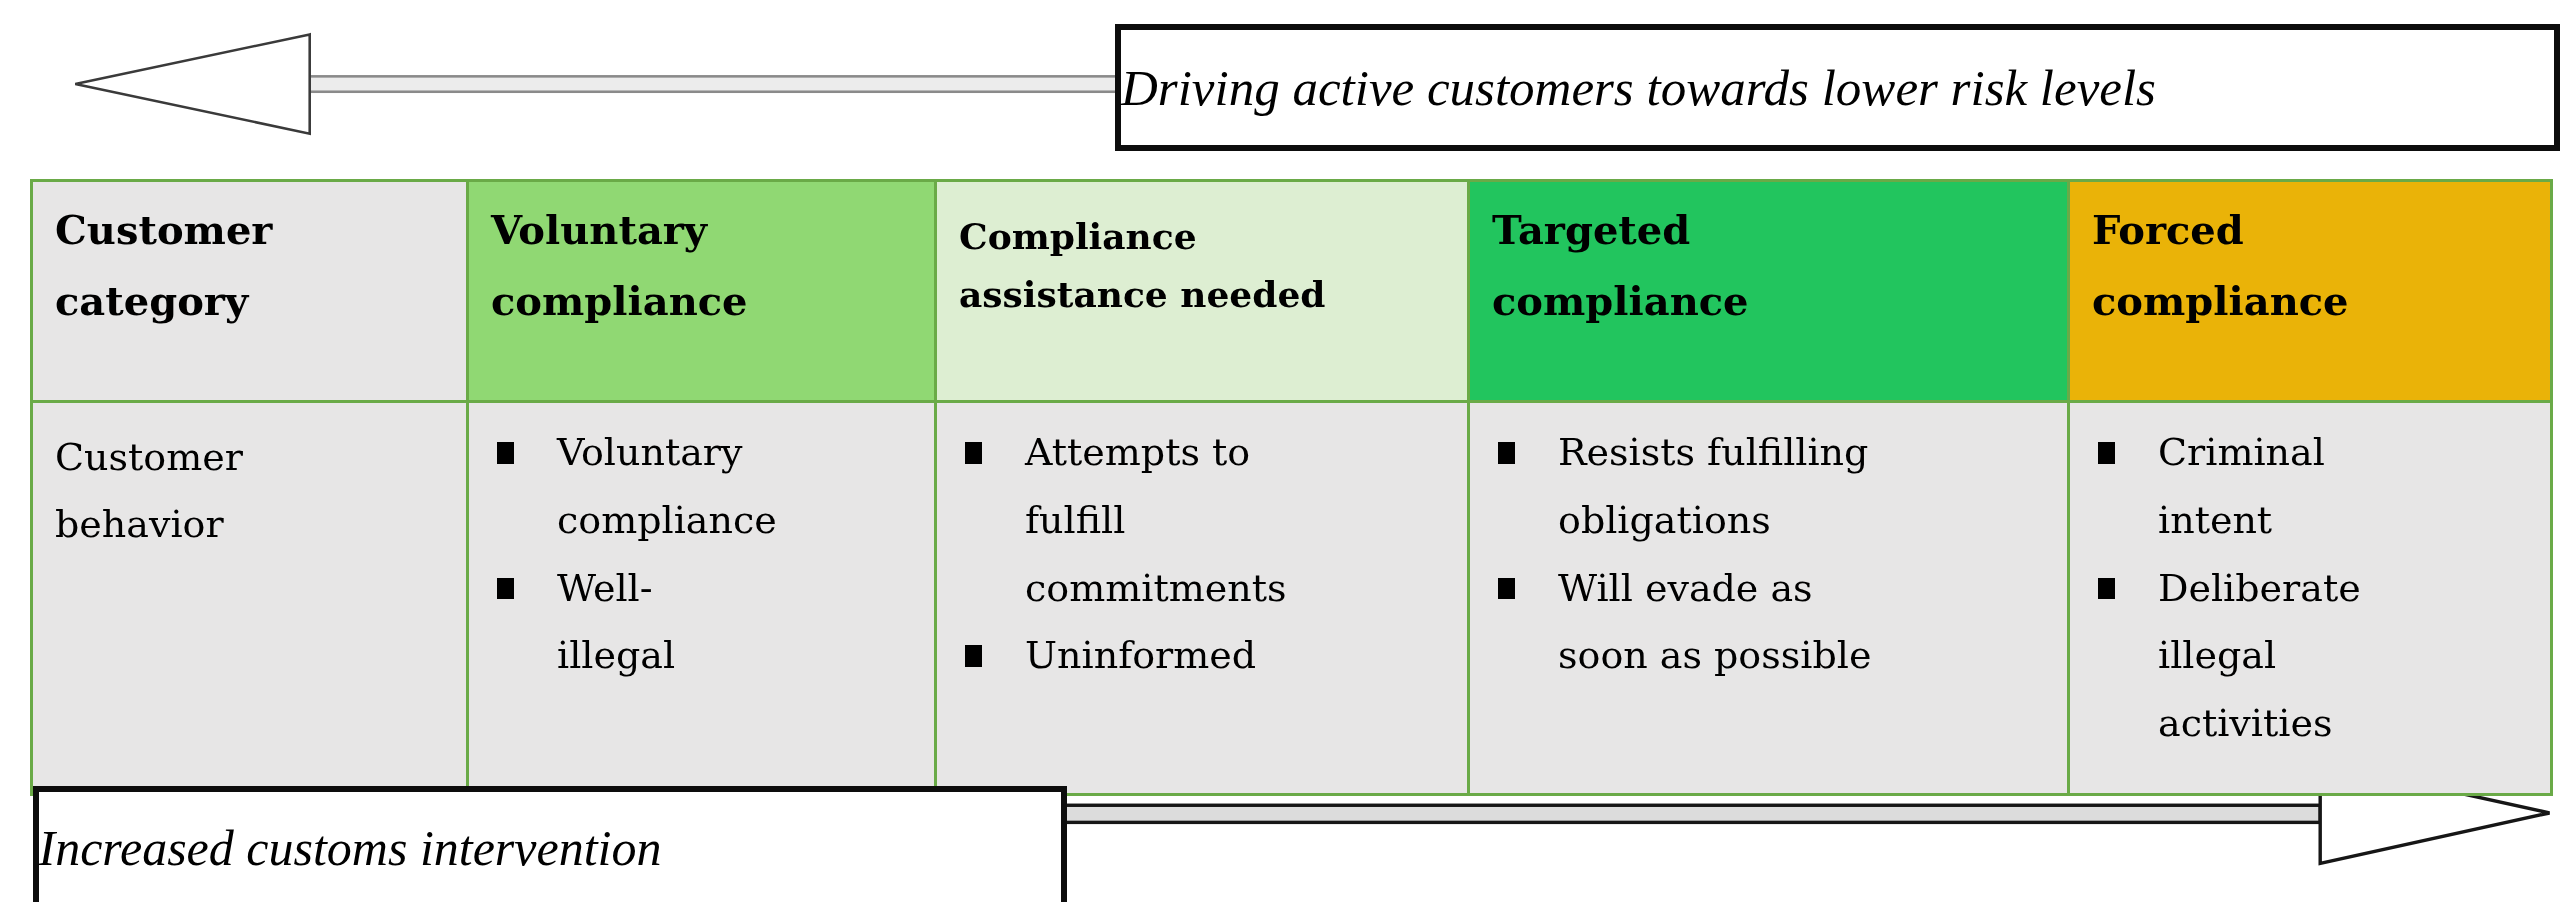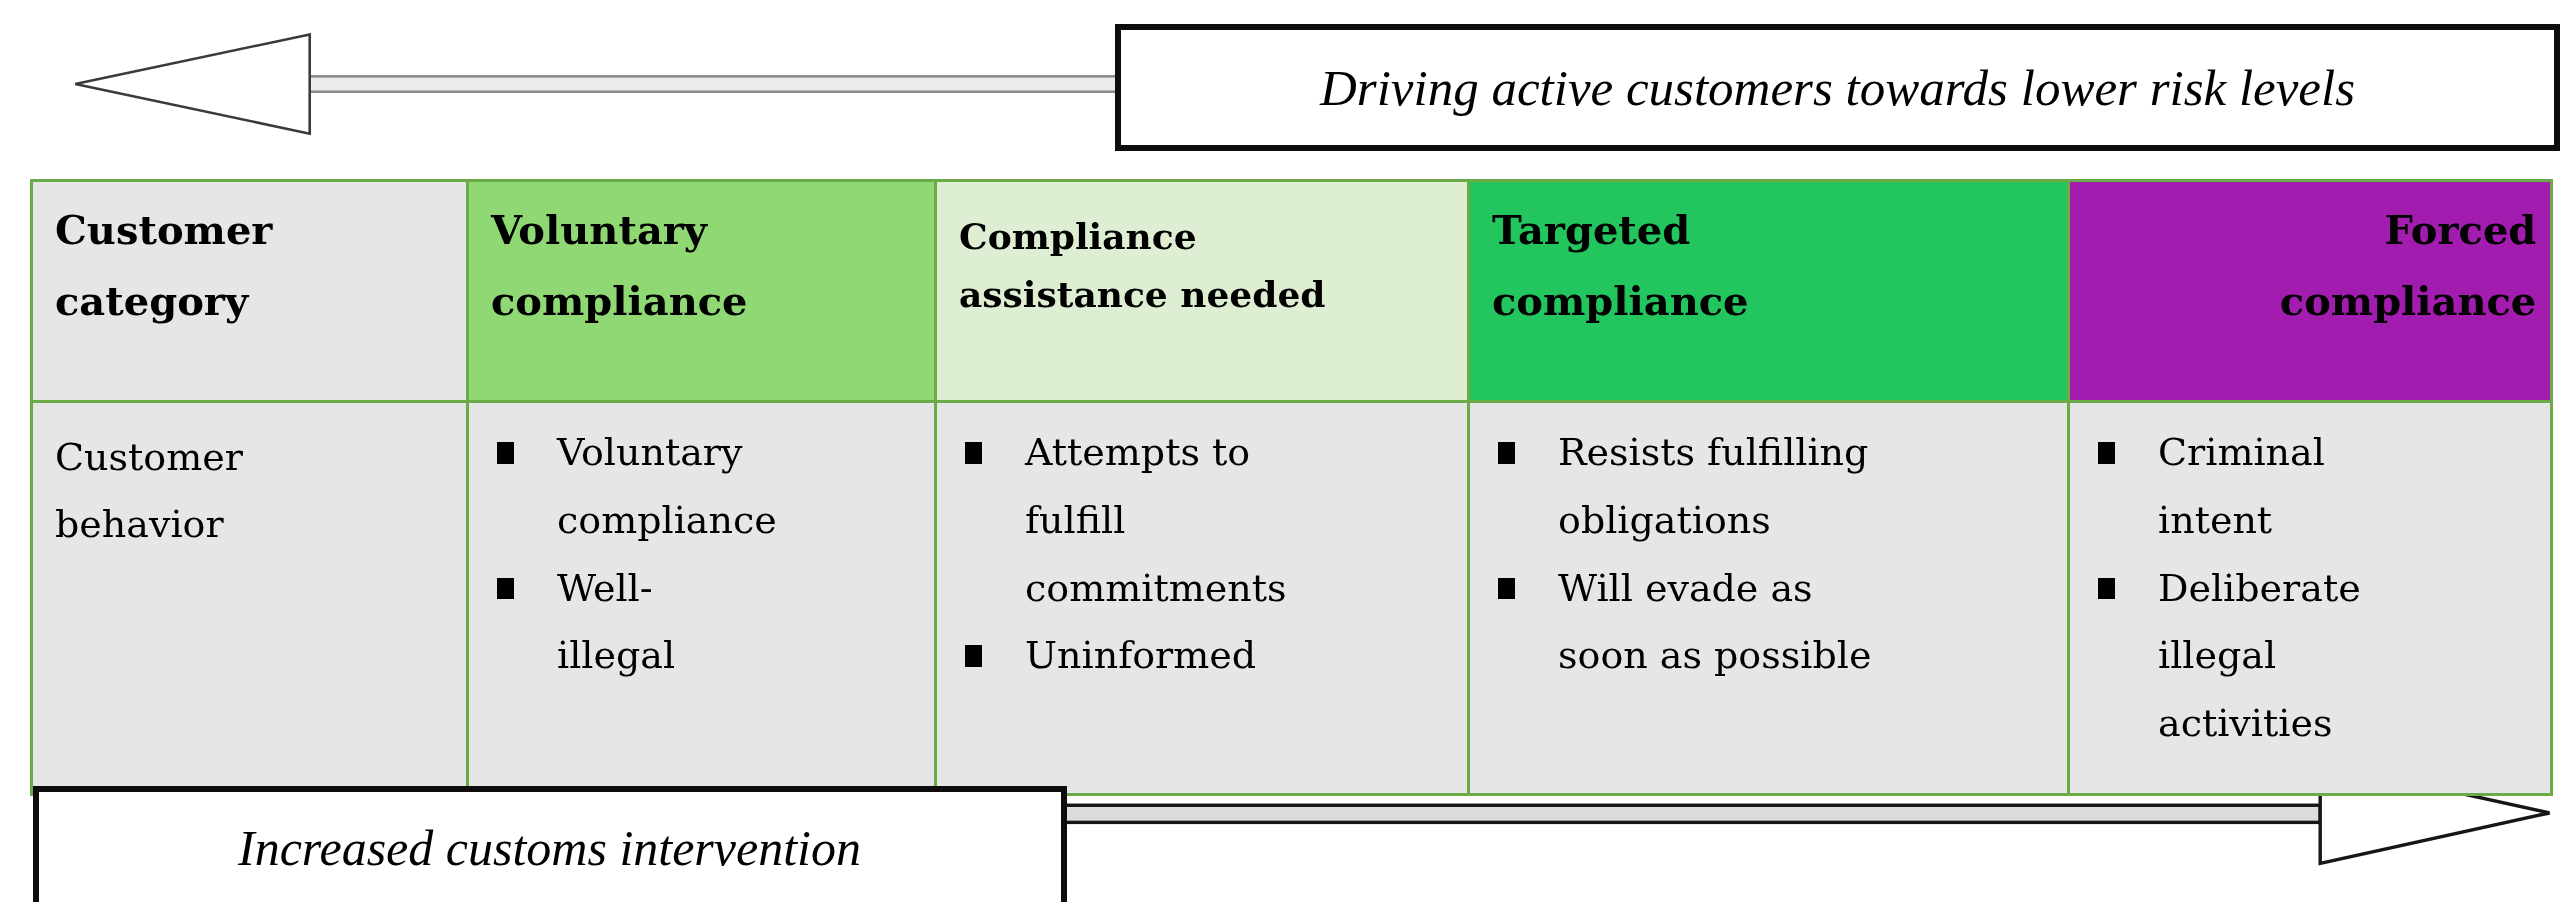--- a/index.html
+++ b/index.html
@@ -11,21 +11,21 @@
     overflow:hidden;
   }
   svg.arrow-layer{
     position:absolute;left:0;top:0;width:2576px;height:903px;
     pointer-events:none;
   }
   .label-box{
     position:absolute;
     background:#ffffff;
     border:6.8px solid #0d0d0d;
-    display:flex;align-items:center;justify-content:center;
+    display:flex;align-items:center;
     font-family:"Liberation Serif", serif;
     font-style:italic;
     white-space:nowrap;
   }
   .top-label{
     left:1115px;top:24px;width:1433px;height:115px;
     font-size:51px;
   }
   .bottom-label{
     left:32.5px;top:786px;width:1022px;height:112px;
@@ -108,21 +108,21 @@
   <tbody>
       <tr>
     <th class="hdr" style="background-color: rgb(231, 230, 230);">Customer
 category</th>
     <th class="hdr" style="background-color: rgb(144, 216, 115);">Voluntary
 compliance</th>
     <th class="hdr hdr-small" style="background-color: rgb(221, 238, 210);">Compliance
 assistance needed</th>
     <th class="hdr" style="background-color: #22c55e;">Targeted
 compliance</th>
-    <th class="hdr" style="background-color: #a21caf; text-align: right;">Forced
+    <th class="hdr" style="background-color: #eab308;">Forced
 compliance</th>
   </tr>
   <tr>
     <td class="cell row-label">Customer
 behavior</td>
     <td class="cell">
       <ul class="blist">
         <li>
           <span class="bullet"></span>
           <span class="btext">Voluntary

